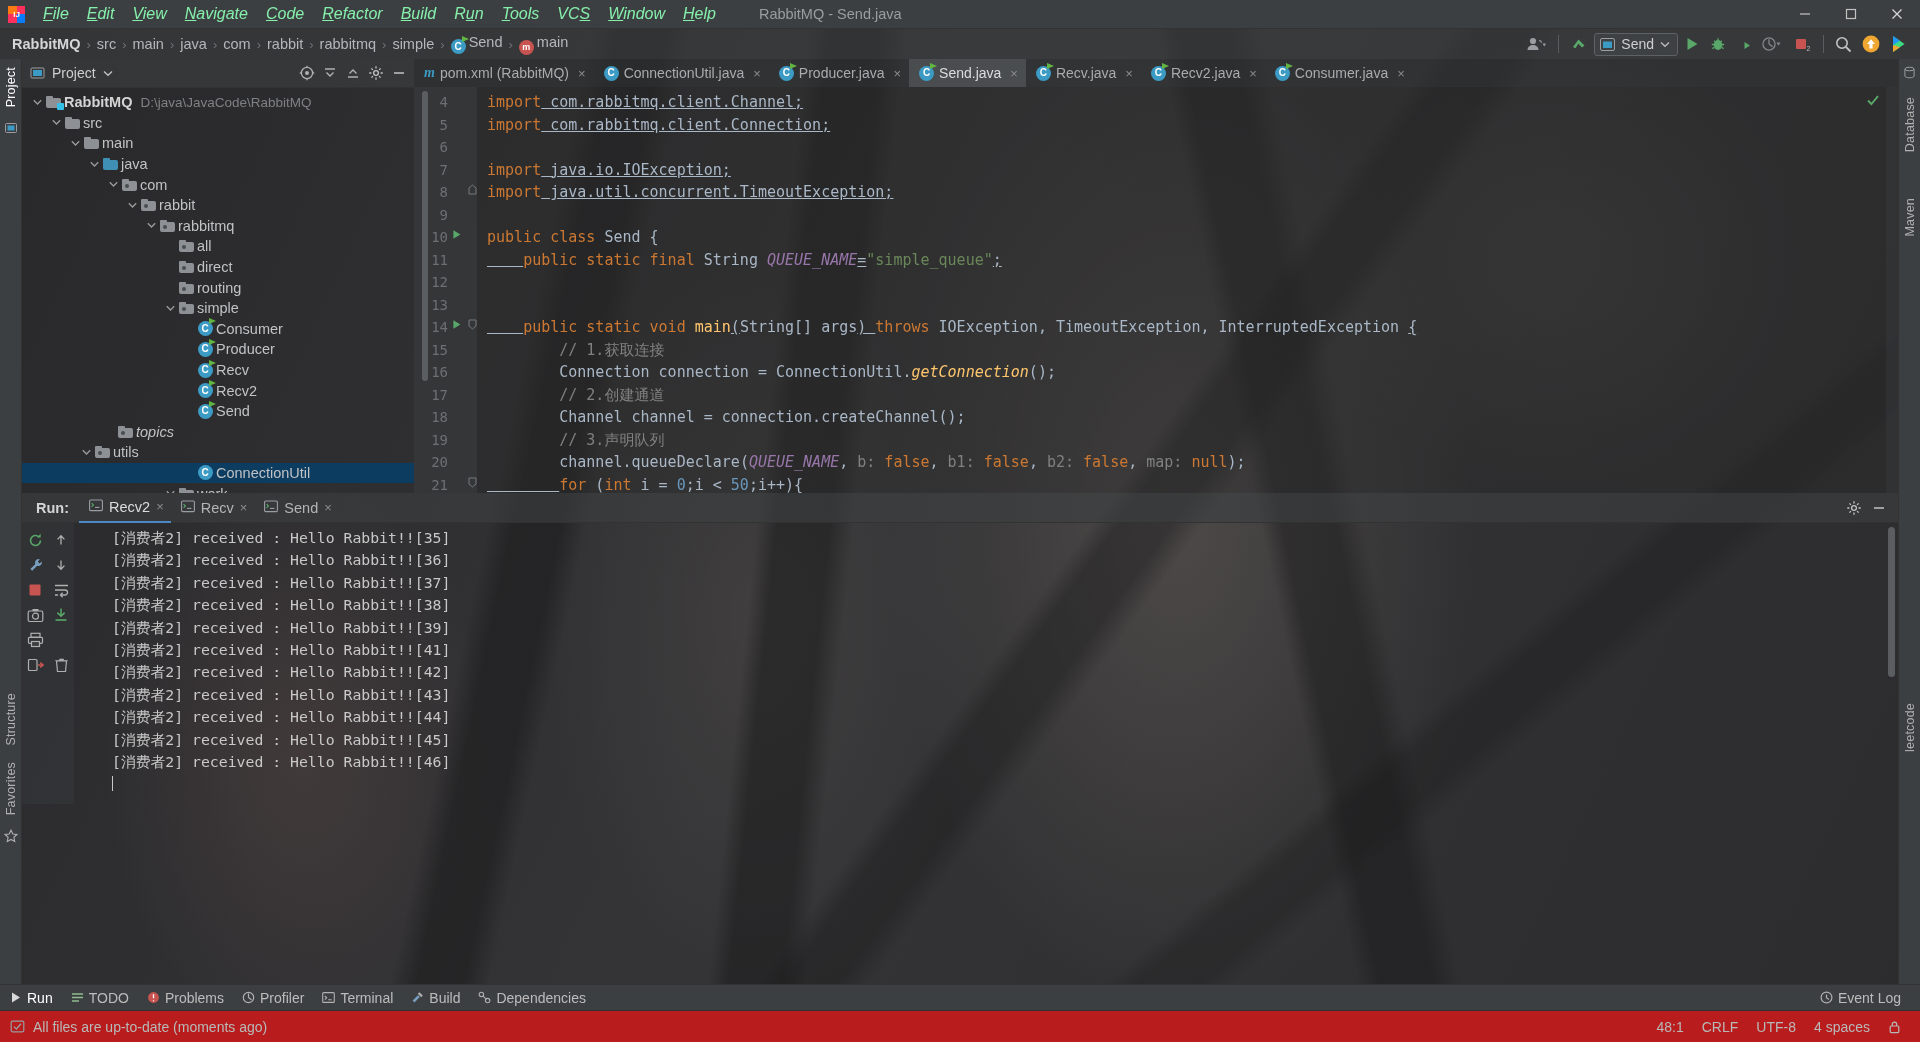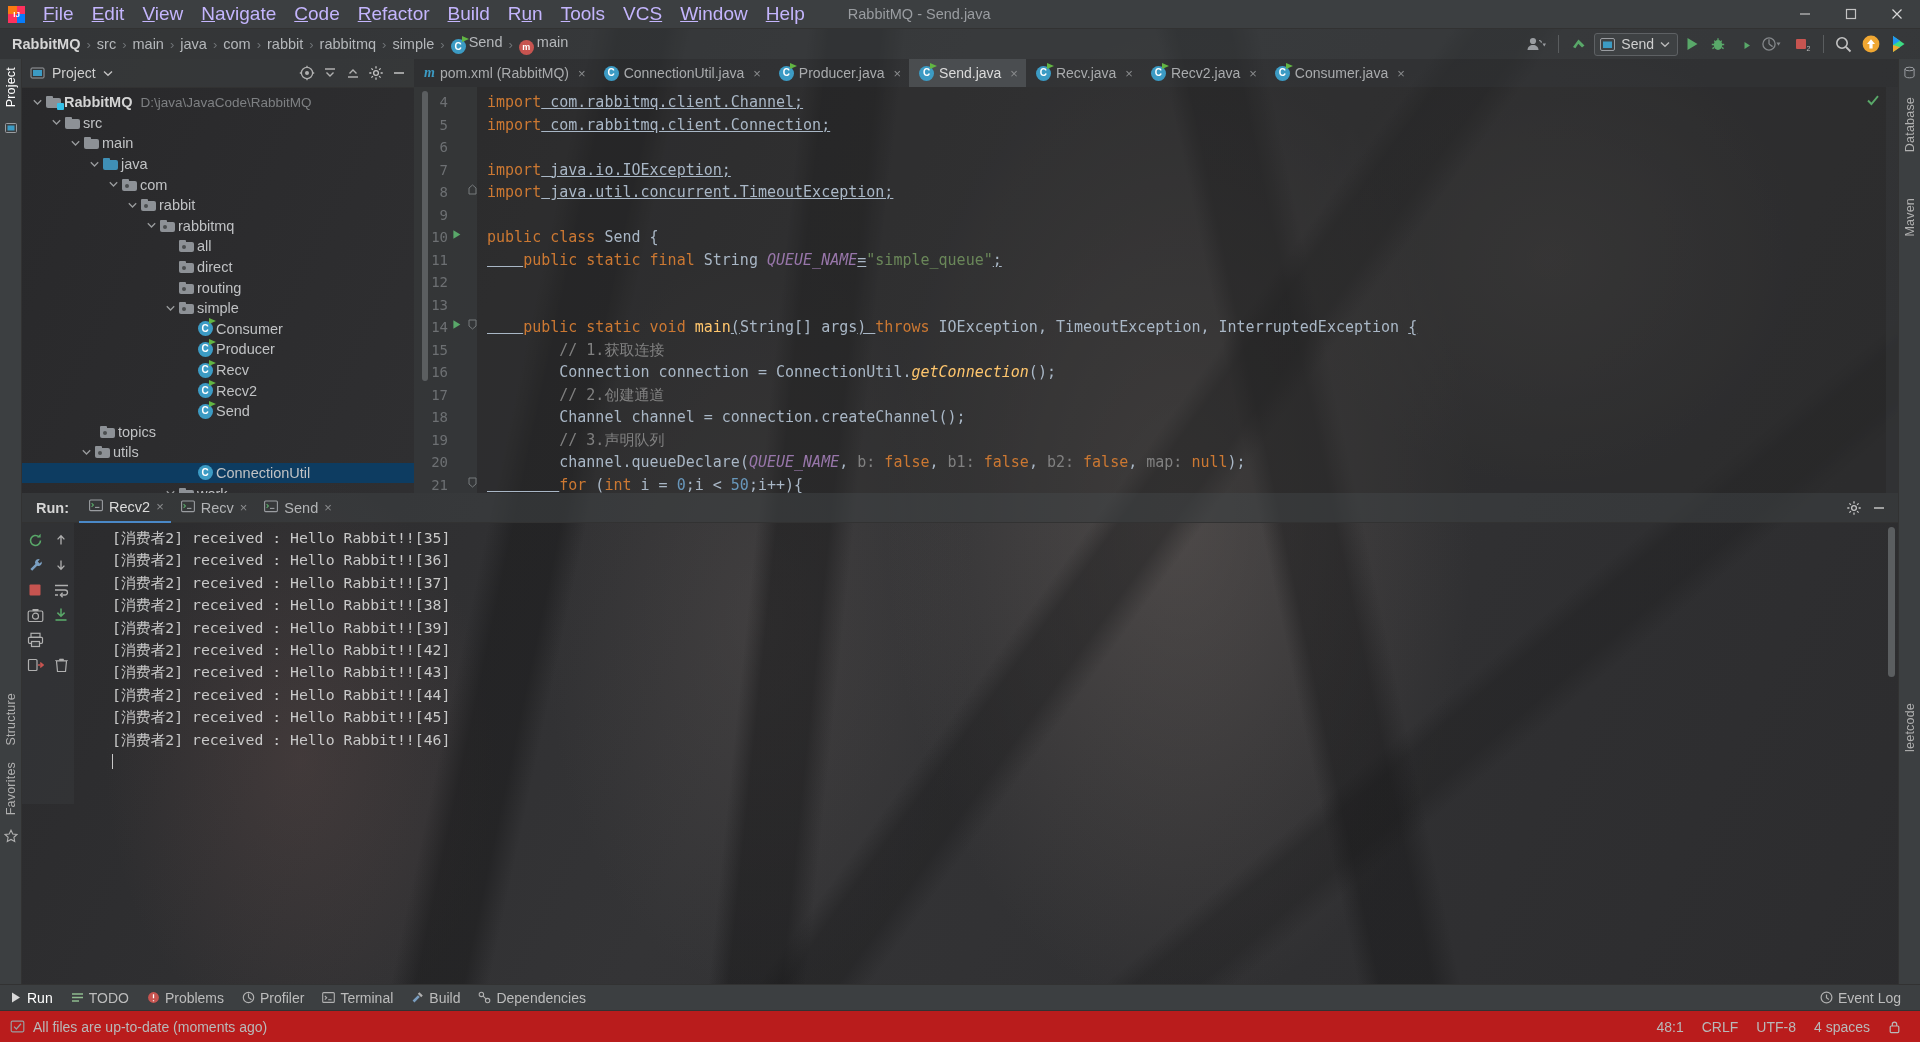--- a/index.html
+++ b/index.html
@@ -42,22 +42,22 @@
   }
   .ij-logo { width: 17px; height: 17px; margin: 0 9px 0 8px; flex: none; position: relative; border-radius: 0; overflow: hidden; }
   .ij-logo i { position: absolute; display:block; }
   .ij-logo .q1 { left:0; top:0; width:50%; height:50%; background:#f97a12; }
   .ij-logo .q2 { right:0; top:0; width:50%; height:50%; background:#fe315d; }
   .ij-logo .q3 { left:0; bottom:0; width:50%; height:50%; background:#fe315d; }
   .ij-logo .q4 { right:0; bottom:0; width:50%; height:50%; background:#087cfa; }
   .ij-logo .ij { position:absolute; inset:3px 3px 3px 3px; color:#fff; font: 700 8px/11px "Liberation Sans", sans-serif; text-align:center; }
   .menubar { display: flex; align-items: center; height: 29px; }
   .menu-item {
-    padding: 3px 9px 4px; font-size: 19px; color: #c4b5fd; cursor: default;
-    border-radius: 2px; line-height: 16px;
+    padding: 3px 9px 4px; font-size: 16px; color: #86efac; cursor: default;
+    border-radius: 2px; line-height: 16px; font-style: italic;
   }
   .menu-item u { text-decoration: underline; }
   .win-title {
     font-size: 14.5px; color: #9a9da1; margin-left: 34px; white-space: nowrap;
   }
   .win-ctrls { margin-left: auto; display: flex; height: 29px; }
   .win-btn { width: 46px; height: 29px; display: flex; align-items: center; justify-content: center; color: #c3c3c3; }
   .win-btn svg { display:block; }
 
   
@@ -641,21 +641,21 @@
           </span>
           <span class="lbl">Recv2</span>
         </div>
         <div class="tnode" style="padding-left: 160px;">
           <span class="arrow"></span>
           <span class="ic">
             <span class="cls run">C</span>
           </span>
           <span class="lbl">Send</span>
         </div>
-        <div class="tnode" style="padding-left: 62px;">
+        <div class="tnode" style="padding-left: 80px; font-style: italic;">
           <span class="arrow"></span>
           <span class="ic">
             <span class="fo pkg">
               <b></b>
               <i></i>
               <s></s>
             </span>
           </span>
           <span class="lbl">topics</span>
         </div>
@@ -918,20 +918,21 @@
               </svg>
           </span>
         </div>
       </div>
       <div class="console" id="console-root">
           <div class="cout">[消费者2] received : Hello Rabbit!![35]</div>
           <div class="cout">[消费者2] received : Hello Rabbit!![36]</div>
           <div class="cout">[消费者2] received : Hello Rabbit!![37]</div>
           <div class="cout">[消费者2] received : Hello Rabbit!![38]</div>
           <div class="cout">[消费者2] received : Hello Rabbit!![39]</div>
+          <div class="cout">[消费者2] received : Hello Rabbit!![41]</div>
           <div class="cout">[消费者2] received : Hello Rabbit!![42]</div>
           <div class="cout">[消费者2] received : Hello Rabbit!![43]</div>
           <div class="cout">[消费者2] received : Hello Rabbit!![44]</div>
           <div class="cout">[消费者2] received : Hello Rabbit!![45]</div>
           <div class="cout">[消费者2] received : Hello Rabbit!![46]</div>
           <div class="cout"><span class="caret"></span></div>
         </div>
       <div class="console-scroll"></div>
     </div>
   </div>

